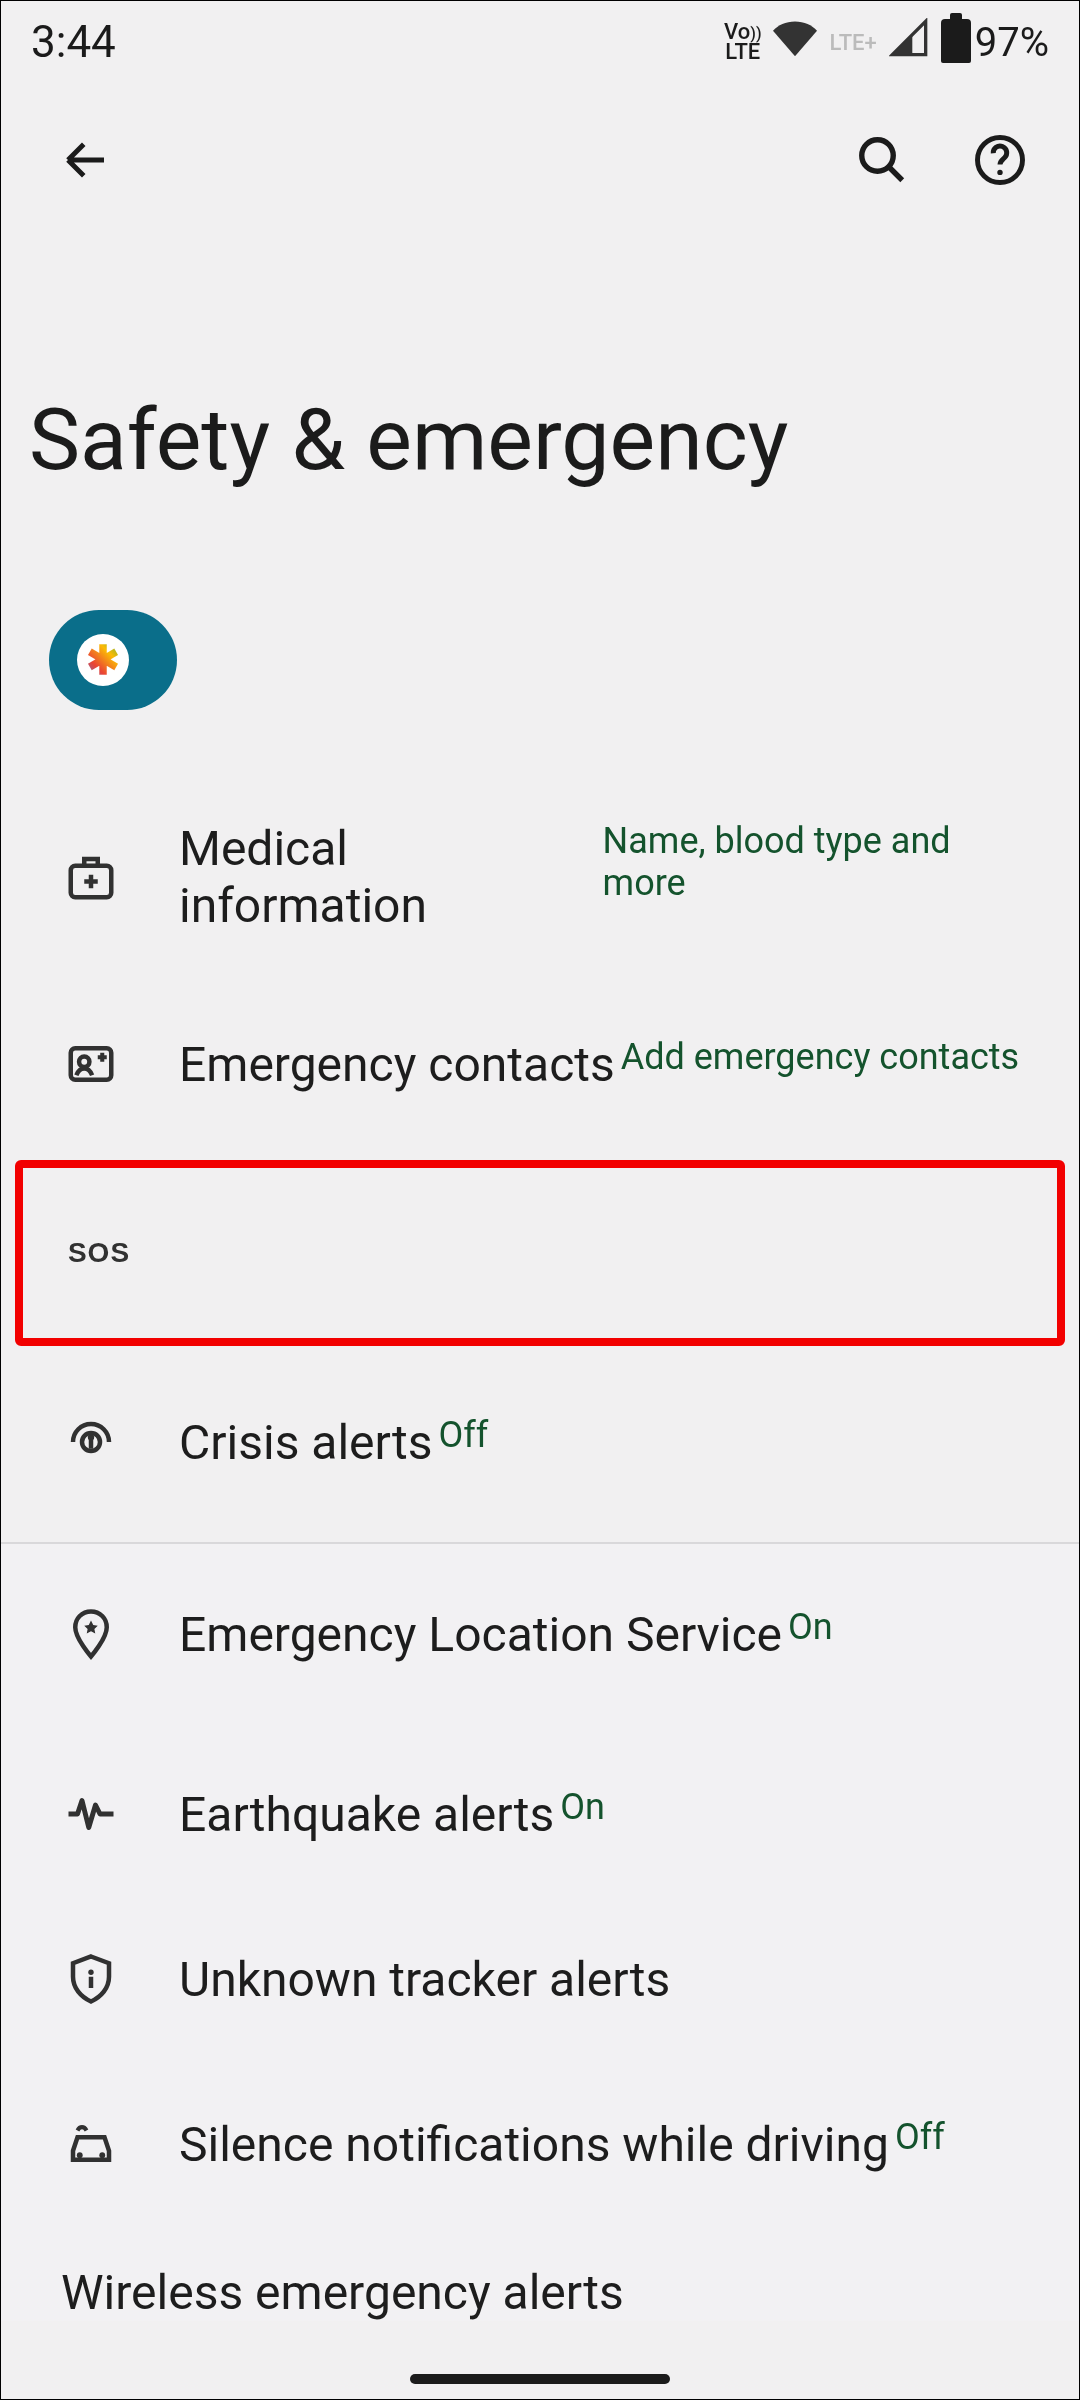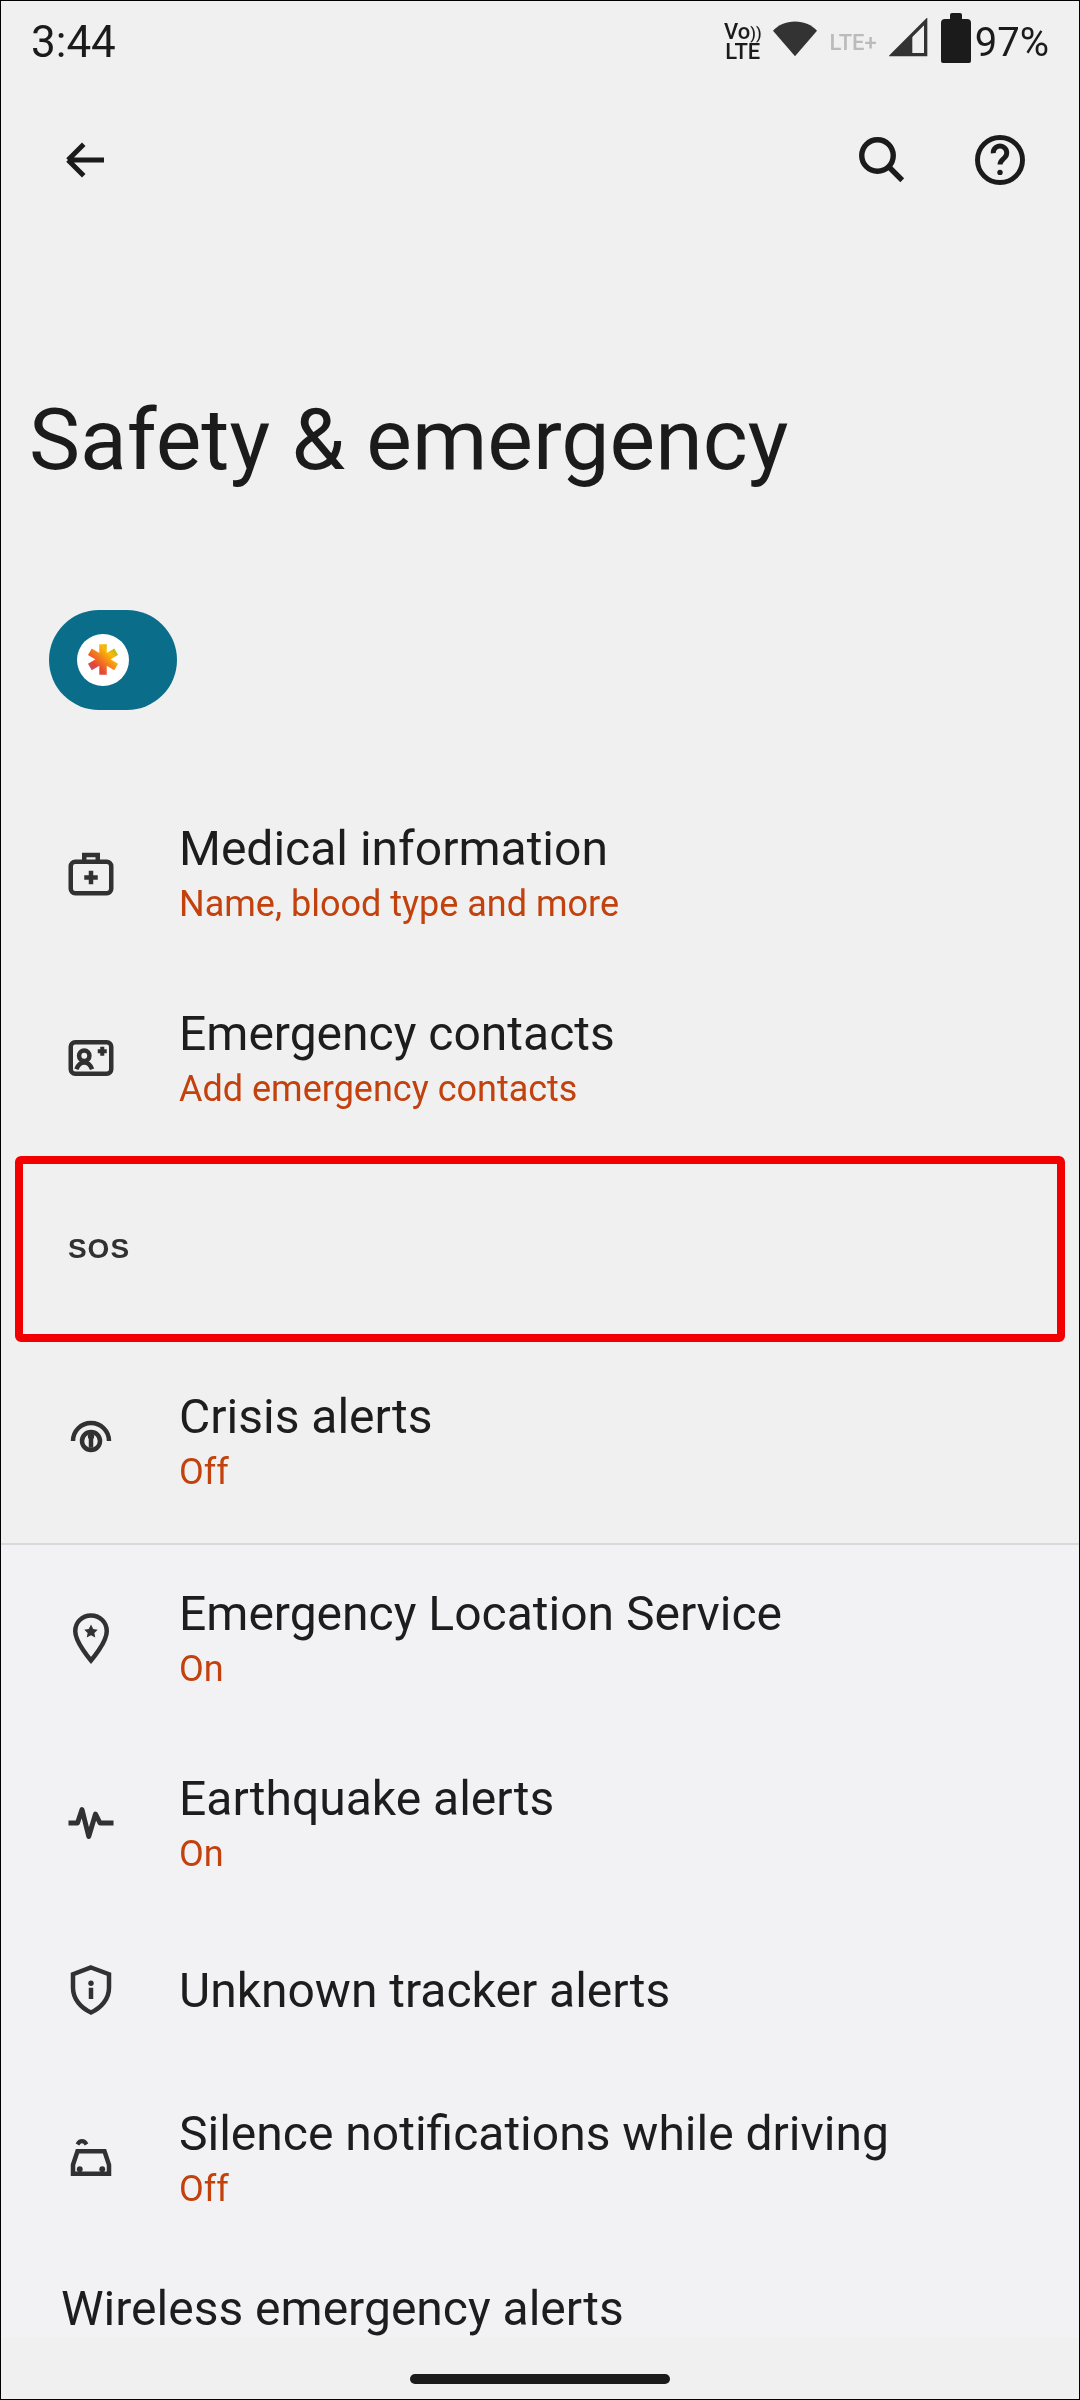--- a/index.html
+++ b/index.html
@@ -24,23 +24,23 @@
 
   .page-title { font-size: 86px; font-weight: 400; padding: 180px 60px 120px 28px; }
 
   .open-btn { display: inline-flex; align-items: center; gap: 24px; background: #0a6e8a; color: #fff; border: none; border-radius: 60px; padding: 24px 48px 24px 28px; margin-left: 48px; margin-bottom: 70px; font-size: 40px; font-weight: 500; cursor: pointer; }
   .open-btn .app-icon { width: 52px; height: 52px; border-radius: 50%; background: #fff; display: flex; align-items: center; justify-content: center; }
   .open-btn .app-icon .asterisk { font-size: 40px; font-weight: 900; background: linear-gradient(45deg,#4285f4,#ea4335,#fbbc05,#34a853); -webkit-background-clip: text; background-clip: text; color: transparent; }
 
   .list-item { display: flex; align-items: center; gap: 58px; padding: 40px 48px 40px 60px; cursor: pointer; min-height: 180px; }
   .list-item .icon-slot { width: 60px; display: flex; justify-content: center; align-items: center; flex: 0 0 60px; color: #313131; }
   .list-item .icon-slot svg { width: 54px; height: 54px; }
-  .list-item .texts { display: flex; flex-direction: column; gap: 6px; }
+  .list-item .texts { display: flex; flex-direction: row; gap: 6px; }
   .list-item .title { font-size: 48px; font-weight: 400; color: #1d1d1d; }
-  .list-item .subtitle { font-size: 36px; color: #c2410c; }
+  .list-item .subtitle { font-size: 36px; color: #14532d; }
 
   .item-sos { min-height: 170px; }
 
   .highlight-box { border: 8px solid #f20000; border-radius: 6px; margin: 6px 14px; }
 
   .divider { height: 2px; background: #d9d8da; margin-top: 10px; }
 
   .group2 { background: #f2f1f3; }
 
   .sos-text { font-weight: 700; font-size: 28px; letter-spacing: 1px; font-family: Arial, sans-serif; }

